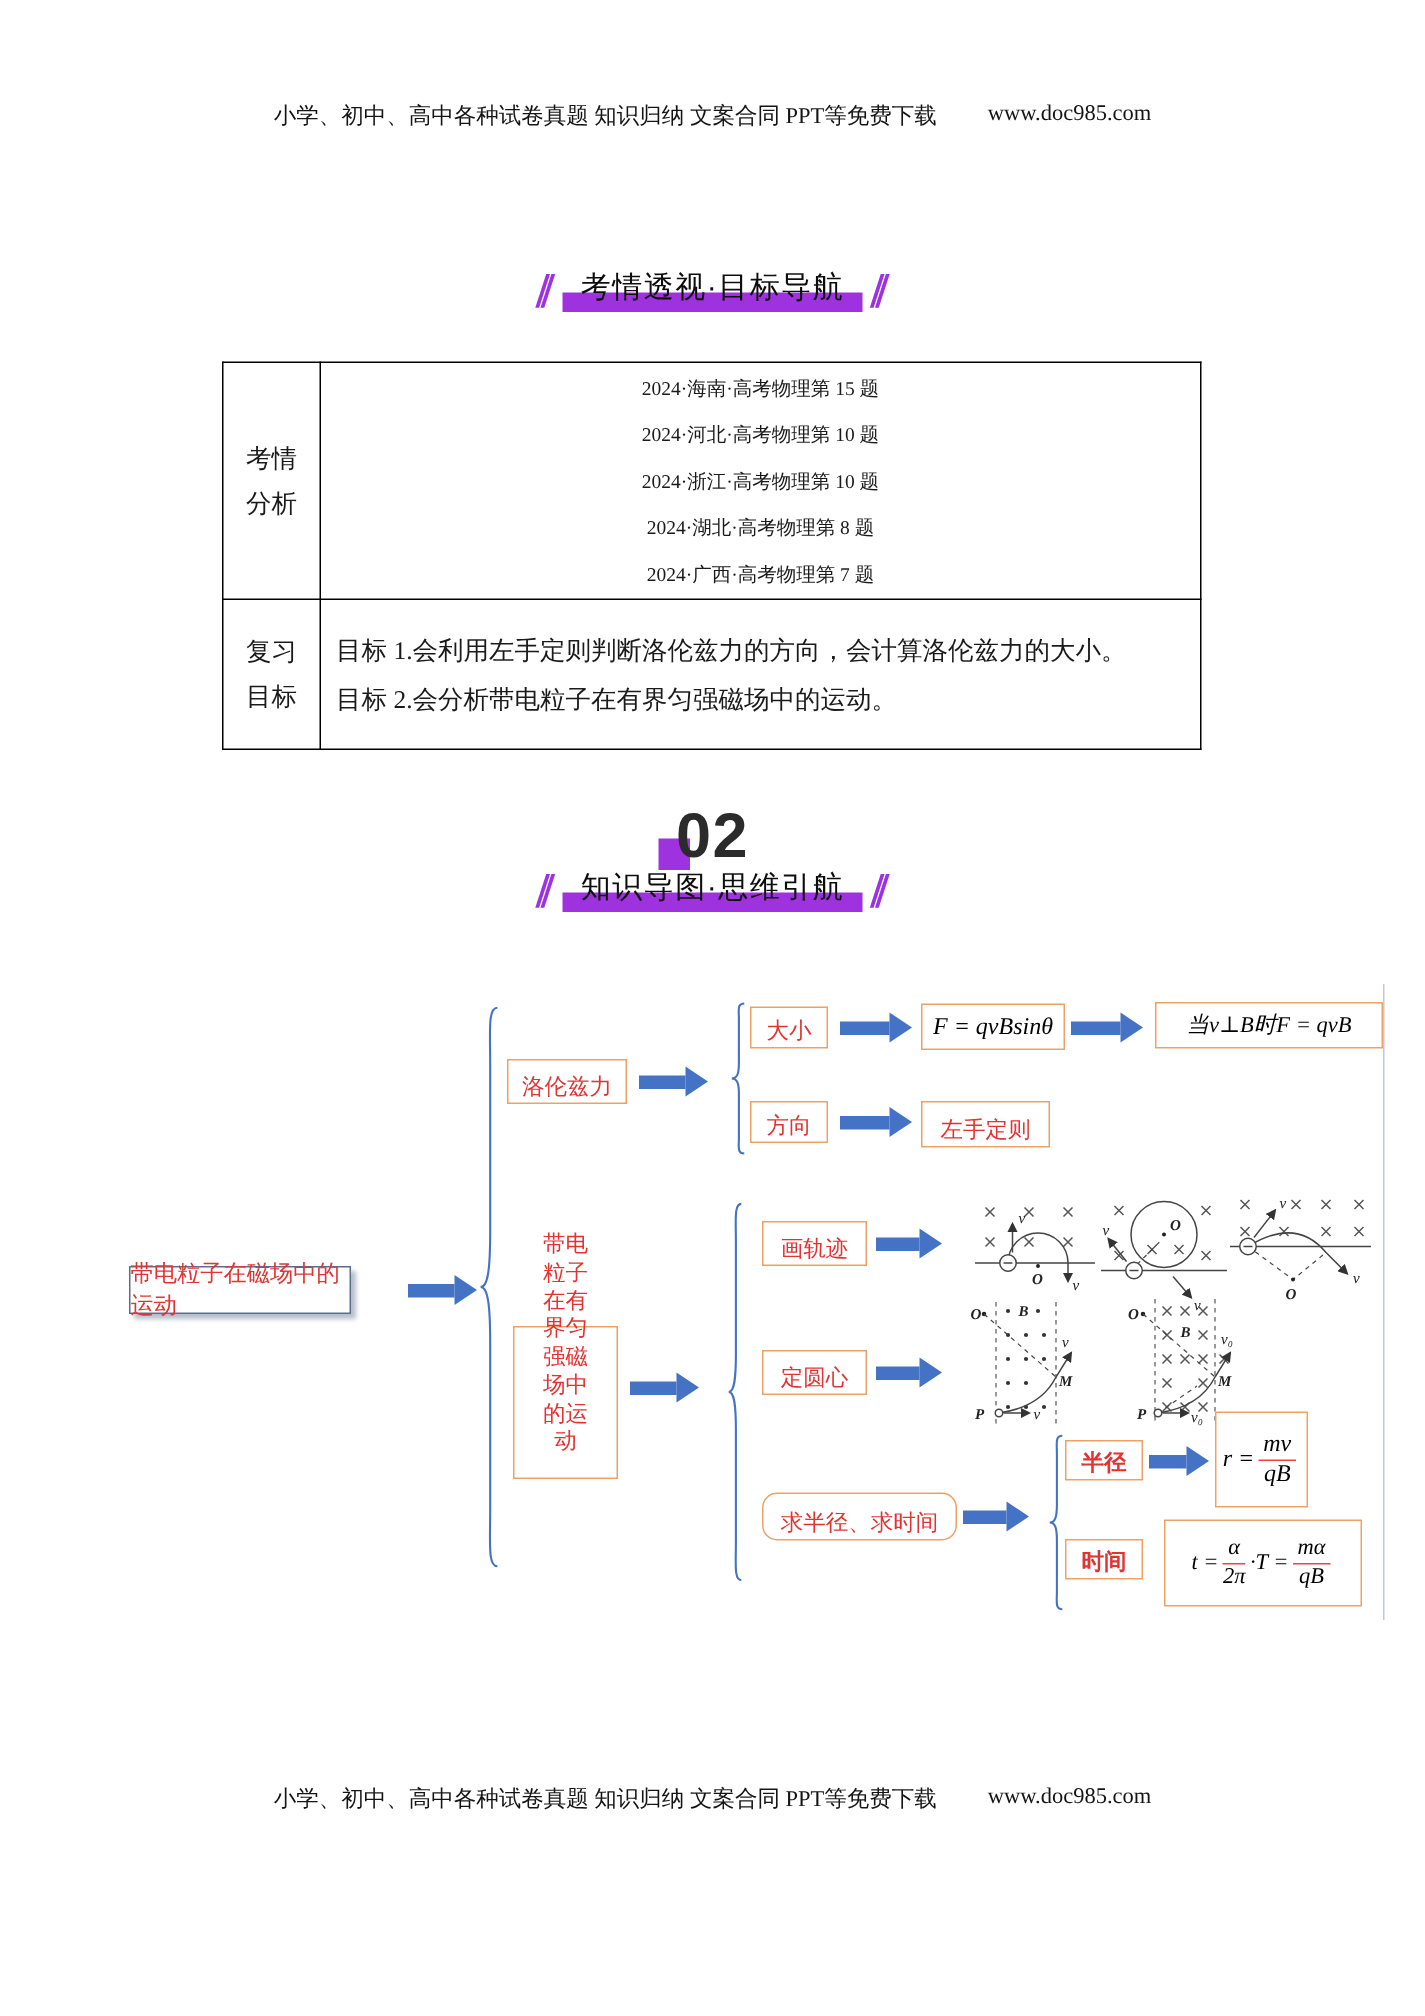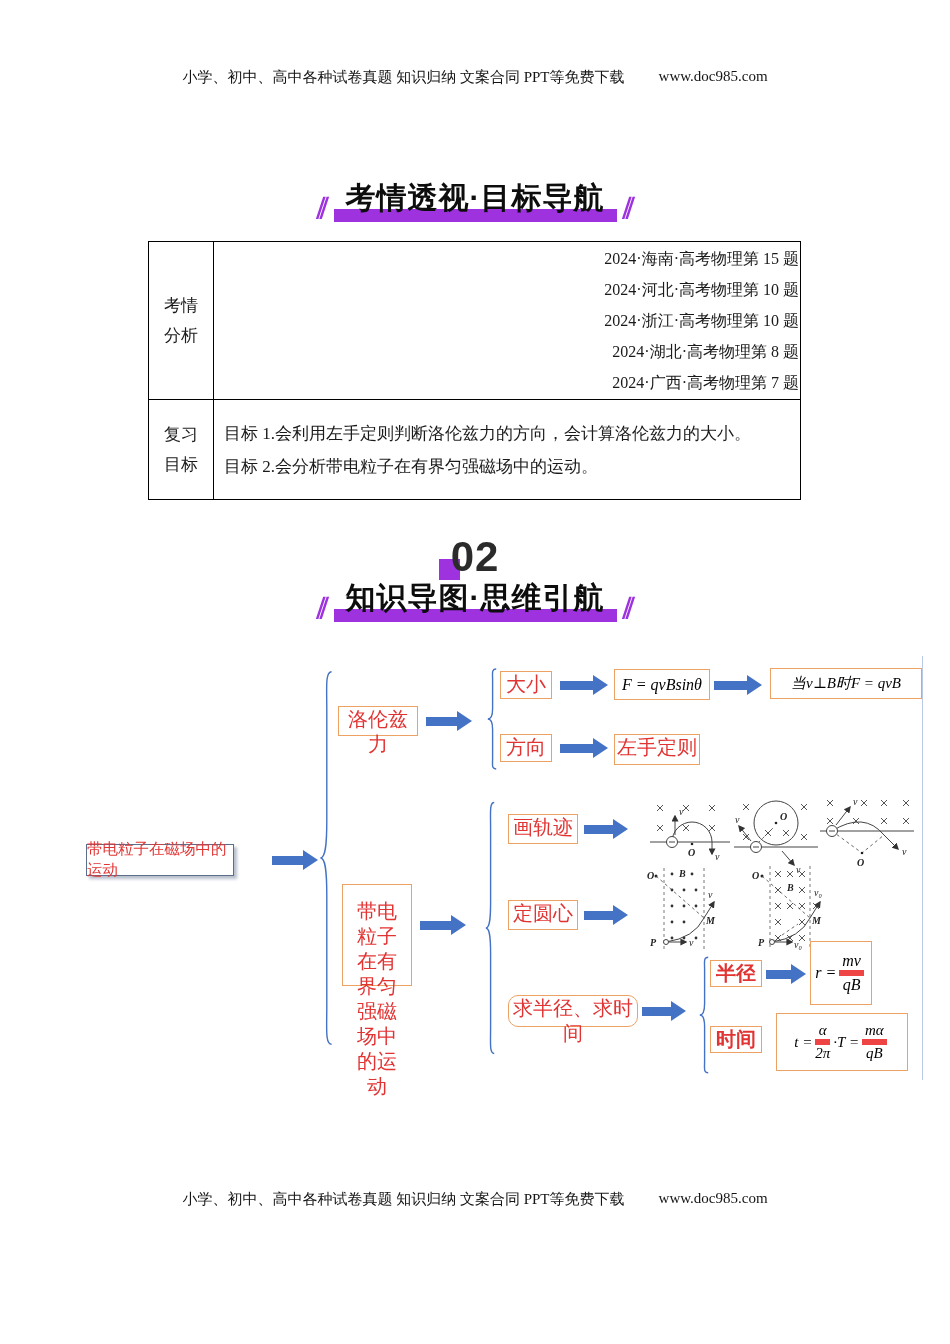--- a/index.html
+++ b/index.html
@@ -16,54 +16,54 @@
            font-family:"Liberation Sans","DejaVu Sans",sans-serif;font-weight:600;
            font-size:42px;color:#2b2b2b;letter-spacing:1px;line-height:1;}
   .sec-num .numwrap{position:relative;display:inline-block;}
   .sec-num .sq{position:absolute;left:-12px;bottom:-2px;width:21px;height:21px;background:#9d32de;}
   .sec-num .digits{position:relative;z-index:1;}
 
   .sec-title{position:absolute;left:0;right:0;display:flex;justify-content:center;align-items:flex-end;gap:12px;}
   .t-wrap{position:relative;padding:0 6px 3px 6px;}
   .t-bar{position:absolute;left:-6px;right:-6px;bottom:0;height:13px;background:#9d32de;}
   .t-text{position:relative;z-index:1;font-family:"Liberation Sans","DejaVu Sans",sans-serif;
-          font-weight:700;font-size:30px;color:#0d0d0d;letter-spacing:1px;}
+          font-weight:400;font-size:20px;color:#0d0d0d;letter-spacing:1px;}
   .slash{color:#9d32de;font-family:"Liberation Sans",sans-serif;font-weight:bold;font-size:22px;
          transform:skewX(-18deg);padding-bottom:2px;}
 
   
   .exam-table{position:absolute;left:148px;top:241px;width:653px;border-collapse:collapse;}
   .exam-table td{border:1px solid #000;vertical-align:middle;}
   .lab-cell{width:62px;text-align:center;font-size:17px;line-height:30px;}
   .r1{height:155px;} .r2{height:100px;}
-  .exam-line{text-align:right;font-size:16px;line-height:31px;}
+  .exam-line{text-align:center;font-size:13px;line-height:31px;}
   .goal-cell{padding:4px 10px;font-size:17px;line-height:33px;}
 
   
   .mm-box{position:absolute;box-sizing:border-box;border:1.5px solid #eda264;background:#fff;
-          display:flex;align-items:flex-start;justify-content:center;text-align:center;
-          color:#e23333;font-size:20px;line-height:1.25;}
+          display:flex;align-items:flex-end;justify-content:center;text-align:center;
+          color:#e23333;font-size:15px;line-height:1.25;}
   .root-box{position:absolute;box-sizing:border-box;border:1.5px solid #5b6e8c;background:#fff;
             box-shadow:3px 3px 3px #b8bfcc;display:flex;align-items:center;justify-content:center;
             color:#e23333;font-size:15.5px;}
   .f-box{position:absolute;box-sizing:border-box;border:1.5px solid #eda264;background:#fff;
          display:flex;align-items:center;justify-content:center;color:#000;
          font-style:italic;font-size:16px;}
   .arrow{position:absolute;display:flex;align-items:center;height:20px;}
   .arrow .shaft{flex:1;height:9px;background:#4472c4;}
   .arrow .head{width:0;height:0;border-top:10px solid transparent;border-bottom:10px solid transparent;
                border-left:15px solid #4472c4;}
   .brace{position:absolute;overflow:visible;}
   .vline{position:absolute;width:0;border-left:1.5px solid #bcc8e8;}
   .diagram{position:absolute;}
   .lb{font-family:"Liberation Serif",serif;font-style:italic;font-size:10px;fill:#222;}
   .lbb{font-weight:bold;}
   .frac{display:inline-flex;flex-direction:column;text-align:center;line-height:1.15;
         vertical-align:middle;margin:0 3px;}
-  .frac .num{border-bottom:6px solid #ef4444;padding:0 3px;}
+  .frac .num{border-bottom:1px solid #ef4444;padding:0 3px;}
 </style>
 </head>
 <body>
 
 <svg width="0" height="0" style="position:absolute">
   <defs>
     <g id="xm">
         <path d="M-3,-3 L3,3 M3,-3 L-3,3" stroke="#555" stroke-width="1" fill="none"></path>
       </g>
     <g id="dm">

